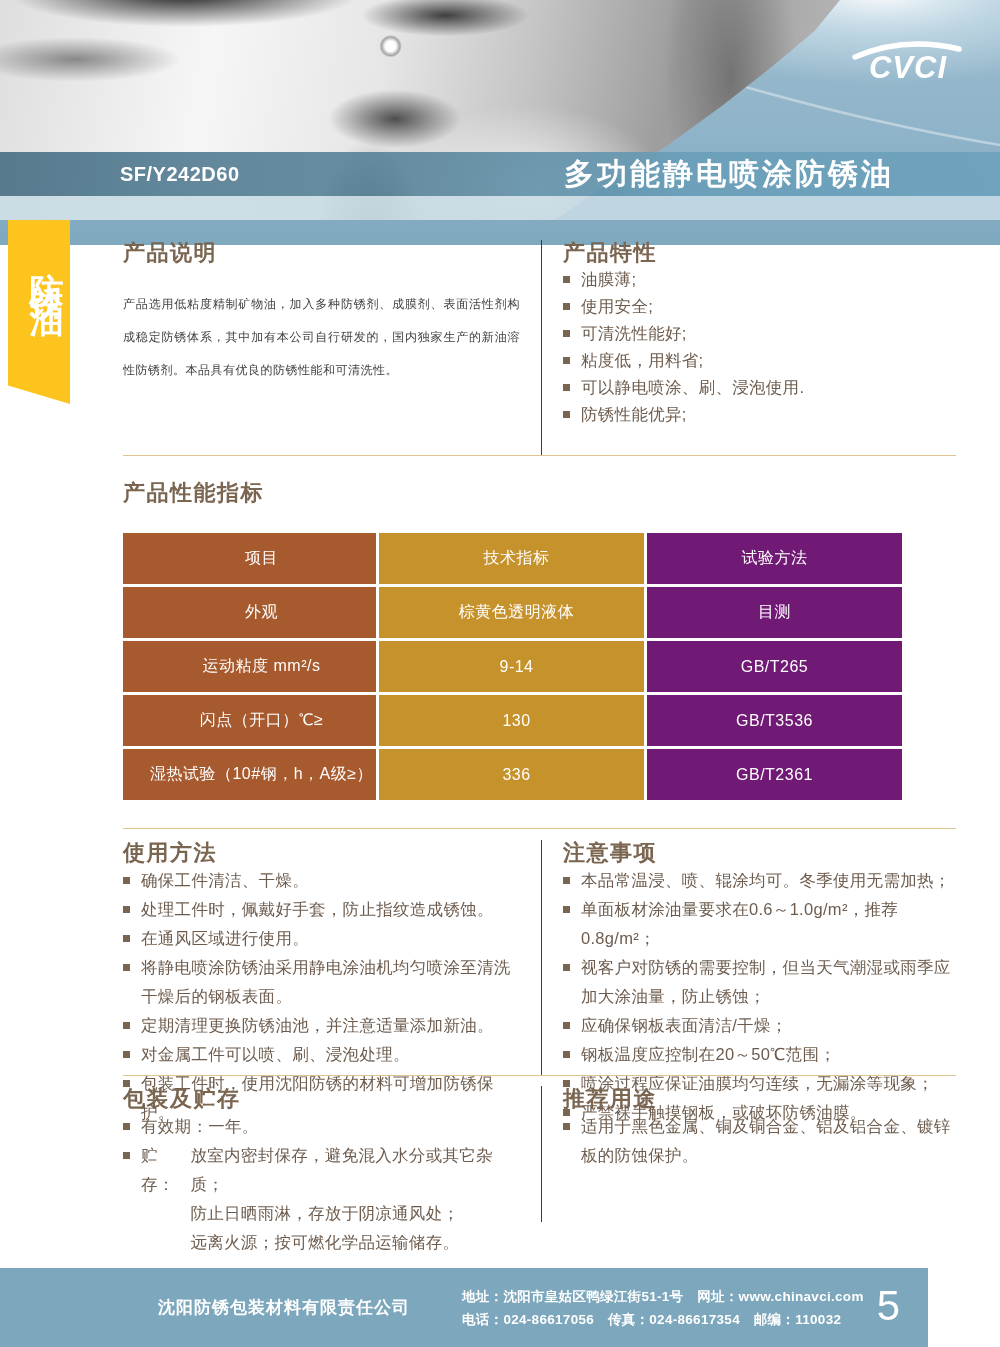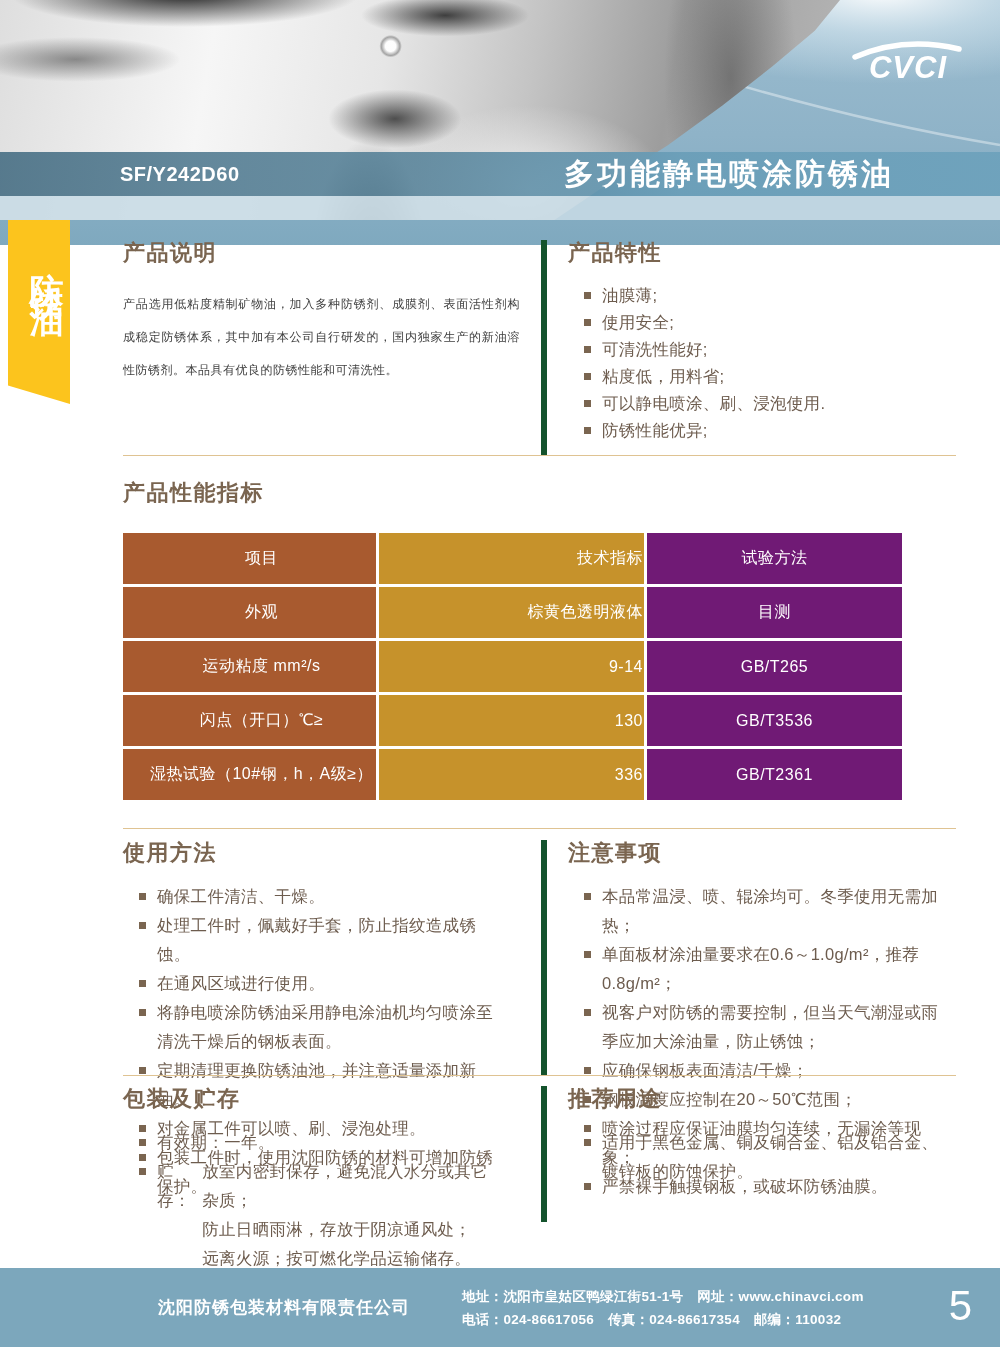--- a/index.html
+++ b/index.html
@@ -33,51 +33,51 @@
 
   
   .side-tab{position:absolute;top:220px;left:8px;width:62px;height:184px;background:#fcc41d;
     clip-path:polygon(0 0,100% 0,100% 100%,0 90%);}
   .side-tab-label{position:absolute;top:25px;left:0;width:62px;text-align:center;
     writing-mode:vertical-rl;color:#ffffff;font-size:34px;font-weight:bold;letter-spacing:15px;
     left:50%;transform:translateX(-50%);}
 
   
   .two-col{position:absolute;left:123px;width:833px;display:flex;}
-  .col-l{width:397px;padding-right:21px;border-right:6px solid #14532d;}
+  .col-l{width:397px;padding-right:21px;border-right:1px solid #14532d;}
   .col-r{flex:1;padding-left:21px;}
   .sec-heading{font-size:22px;font-weight:bold;color:#7a6550;letter-spacing:1.5px;line-height:26px;}
   .body-text{margin-top:22px;font-size:12px;line-height:33px;color:#404040;text-align:justify;letter-spacing:0.5px;}
   .hr-line{position:absolute;left:123px;width:833px;height:0;border-top:1px solid #dfc392;}
 
-  ul.blist{list-style:none;margin:16px;padding:0;}
+  ul.blist{list-style:none;margin:0;padding:0;}
   ul.blist li{display:flex;color:#6d5c4e;}
   .sq{flex:0 0 auto;width:7px;height:7px;background:#7a6550;margin-right:11px;}
   .feat-list{margin-top:20px;}
   .feat-list li{font-size:16.5px;line-height:27px;}
   .feat-list .sq{margin-top:10px;}
   .use-list{margin-top:14px;}
   .use-list li{font-size:16.5px;line-height:29px;}
   .use-list .sq{margin-top:11px;}
   .li-text{letter-spacing:0.3px;}
 
   
   .perf{position:absolute;top:480px;left:123px;width:833px;}
   .perf-table{margin-top:24px;margin-left:-3px;border-collapse:separate;border-spacing:3px;}
   .perf-table td{height:49px;color:#ffffff;font-size:16px;letter-spacing:0.5px;}
   .perf-table td.c0{width:227px;background:#a85a2f;text-align:center;padding-left:25px;}
-  .perf-table td.c1{width:253px;background:#c6922b;text-align:right;padding-left:11px;}
+  .perf-table td.c1{width:253px;background:#c6922b;text-align:center;padding-left:11px;}
   .perf-table td.c2{width:253px;background:#701a75;text-align:center;}
 
   
   .store-item{display:flex;}
   .store-lines span{display:block;}
 
   
-  .footer{position:absolute;top:1268px;left:0;width:1000px;height:79px;background:#7ca7bc;
+  .footer{position:absolute;top:1268px;left:0;width:928px;height:79px;background:#7ca7bc;
     display:flex;align-items:center;color:#ffffff;}
   .footer-company{margin-left:158px;font-size:17px;font-weight:bold;letter-spacing:1px;}
   .footer-address{margin-left:52px;font-size:13.5px;font-weight:bold;line-height:23px;letter-spacing:0.3px;}
   .footer-page{position:absolute;right:28px;top:50%;transform:translateY(-54%);font-size:42px;color:#ffffff;}
 
   .row1{top:240px;height:215px;}
   .row2{top:840px;min-height:235px;height:235px;}
   .row3{top:1086px;min-height:136px;height:136px;}
 </style>
 </head>

